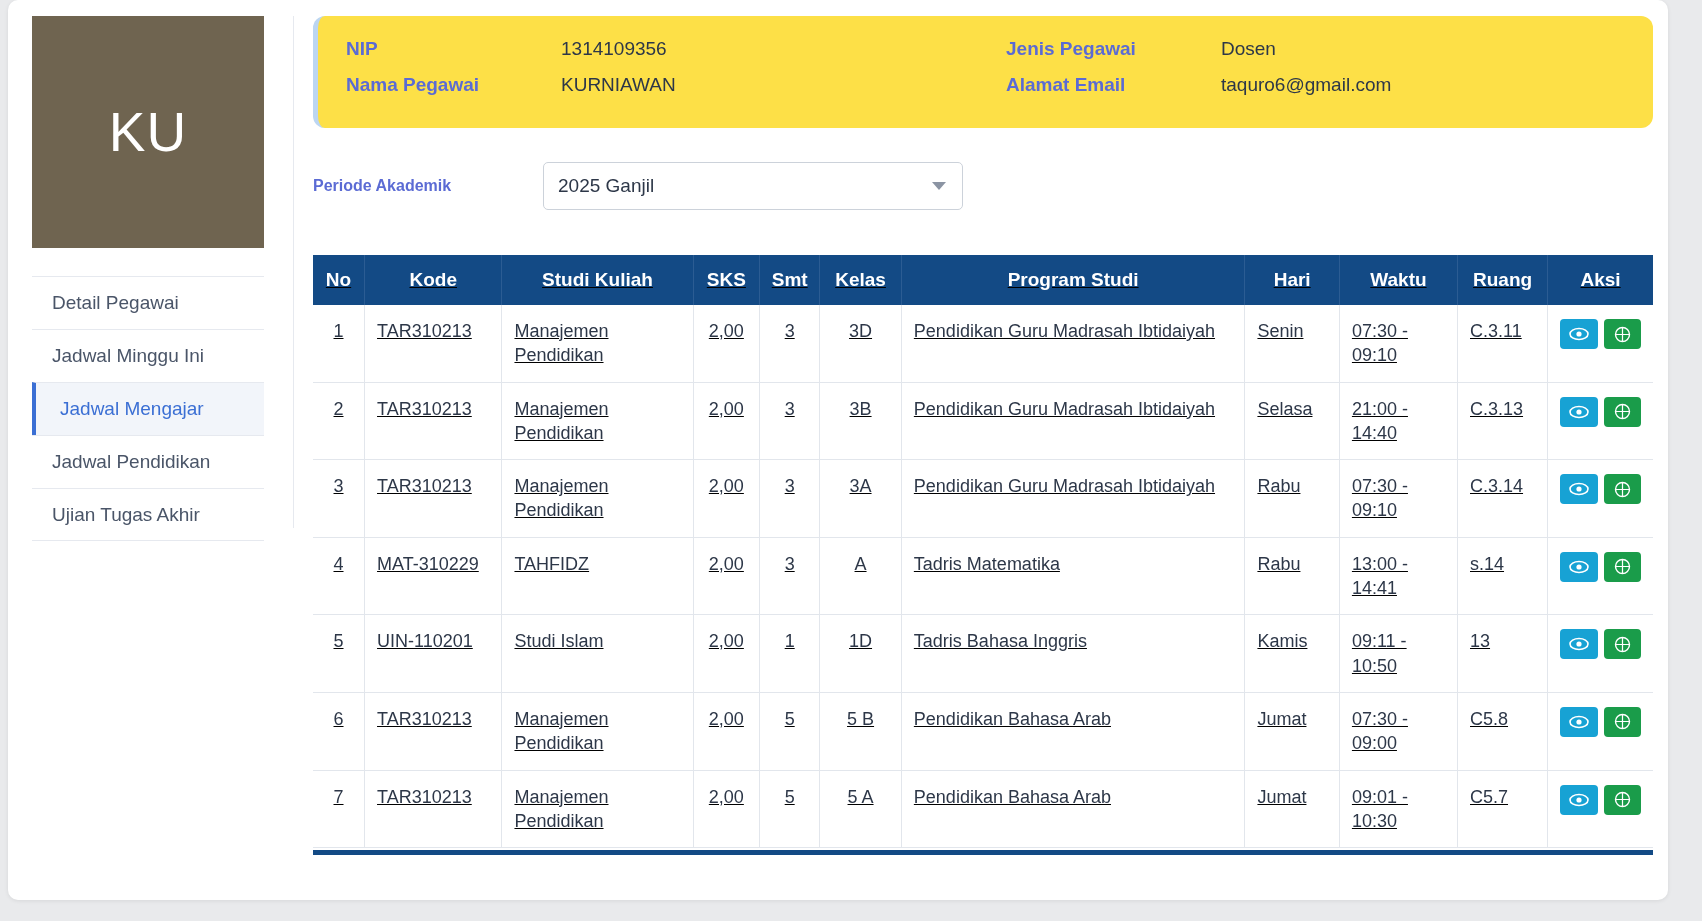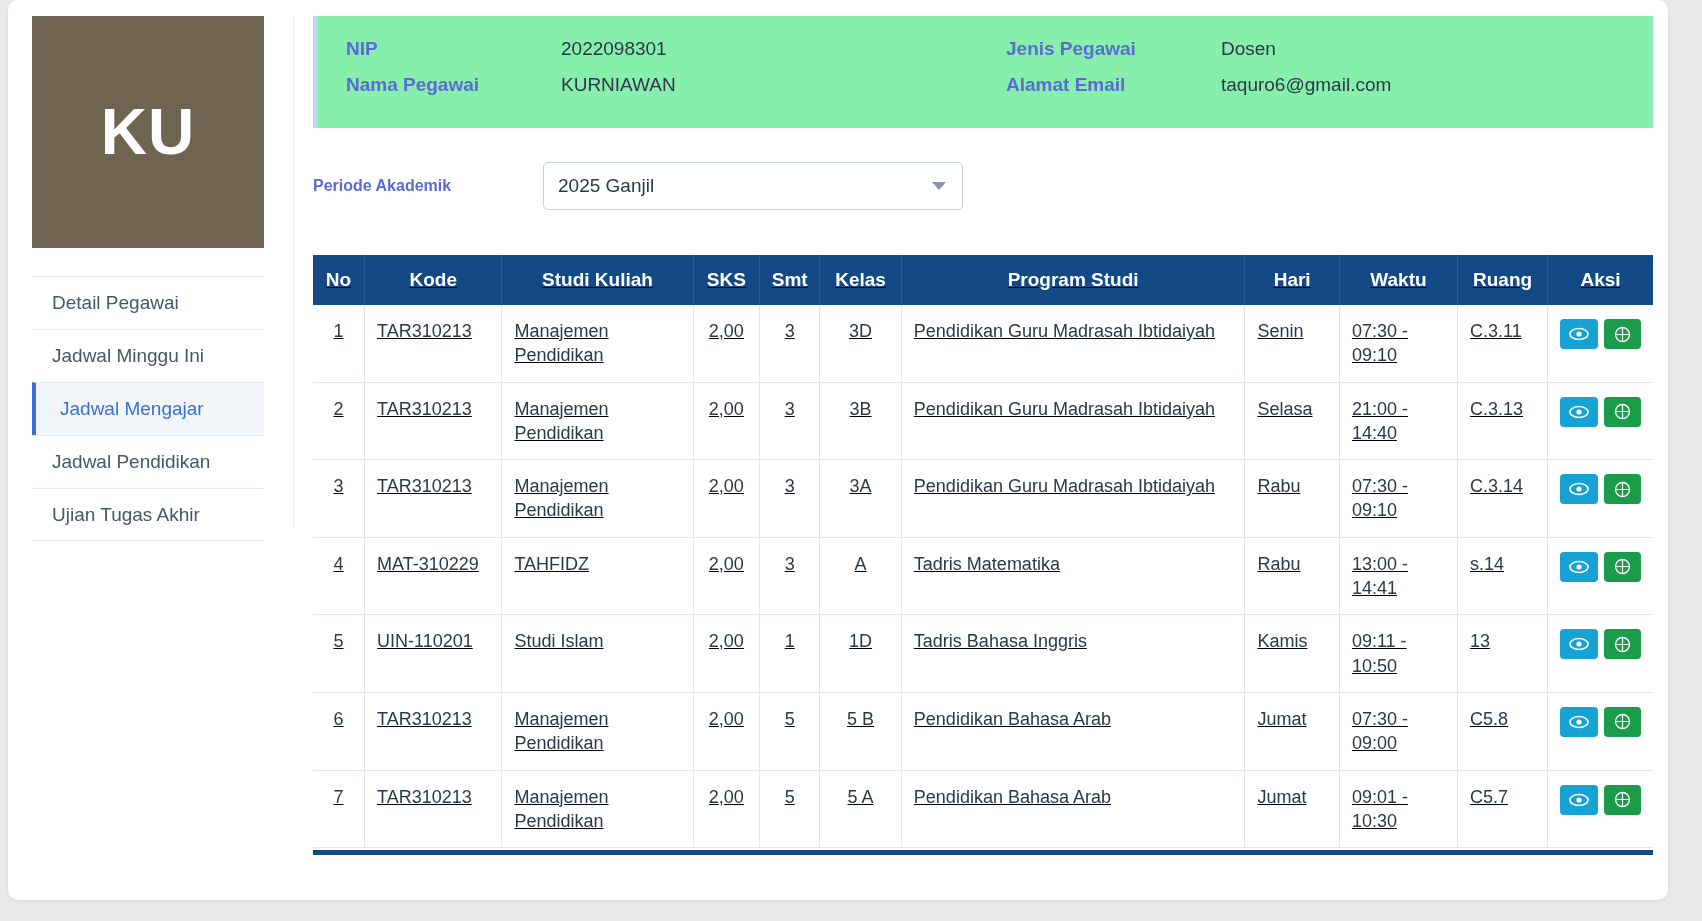--- a/index.html
+++ b/index.html
@@ -35,22 +35,22 @@
     width: 245px;
   }
   .avatar {
     width: 232px;
     height: 232px;
     background: #6f6450;
     display: flex;
     align-items: center;
     justify-content: center;
     color: #ffffff;
-    font-size: 64px;
-    font-weight: bold;
+    font-size: 55px;
+    font-weight: normal;
     letter-spacing: 1px;
   }
   .side-menu {
     margin-top: 28px;
     width: 232px;
   }
   .side-item {
     height: 53px;
     display: flex;
     align-items: center;
@@ -78,23 +78,24 @@
     background: #e6e9ef;
   }
 
   
   .info-box {
     position: absolute;
     left: 305px;
     top: 16px;
     width: 1340px;
     height: 112px;
-    background: #86efac;
+    background: #fde047;
     border-left: 5px solid #bcd6f2;
     display: flex;
+    border-radius: 12px;
   }
   .info-col {
     padding: 22px 0 0 28px;
   }
   .info-col.c1 { width: 660px; }
   .info-col.c2 { width: 660px; }
   .info-row {
     display: flex;
     align-items: flex-start;
     margin-bottom: 14px;
@@ -232,21 +233,21 @@
         </div>
       </div>
     </div>
 
     <div class="v-divider"></div>
 
     <div class="info-box">
       <div class="info-col c1">
         <div class="info-row">
           <div class="info-label">NIP</div>
-          <div class="info-value">2022098301</div>
+          <div class="info-value">1314109356</div>
         </div>
         <div class="info-row">
           <div class="info-label">Nama Pegawai</div>
           <div class="info-value">KURNIAWAN</div>
         </div>
       </div>
       <div class="info-col c2">
         <div class="info-row">
           <div class="info-label">Jenis Pegawai</div>
           <div class="info-value">Dosen</div>

